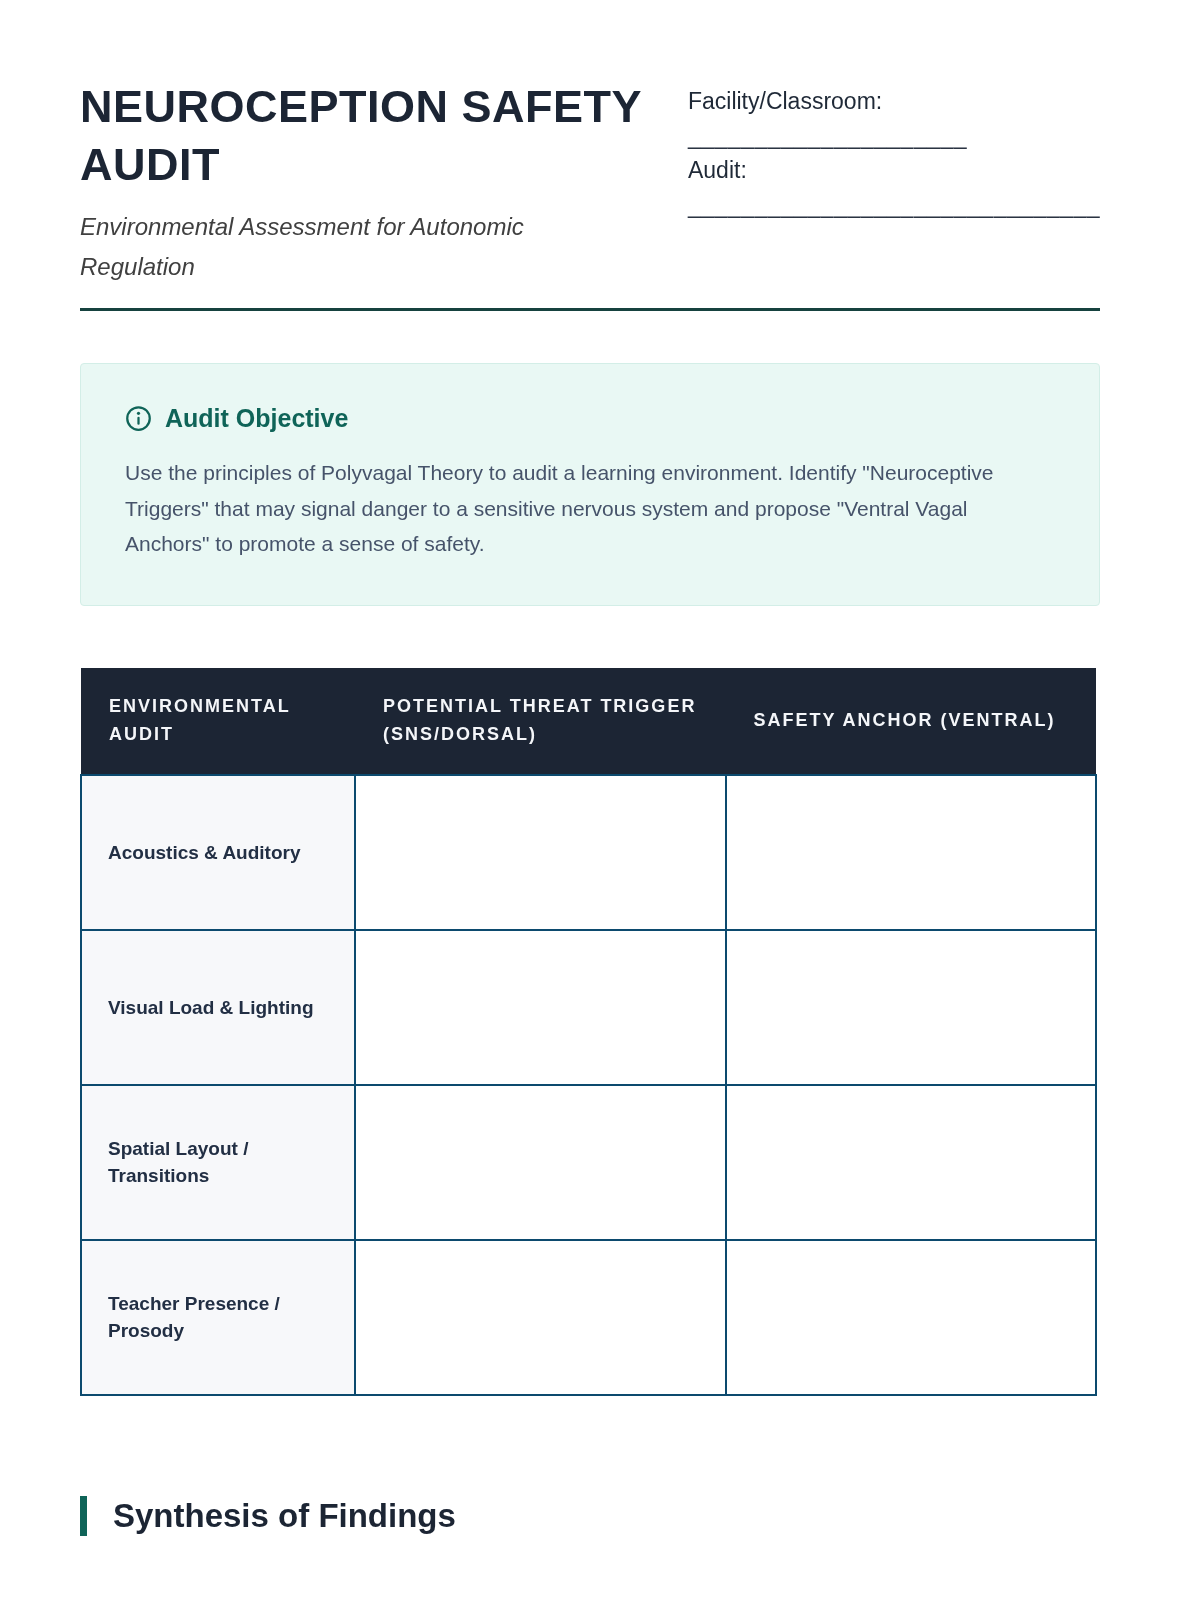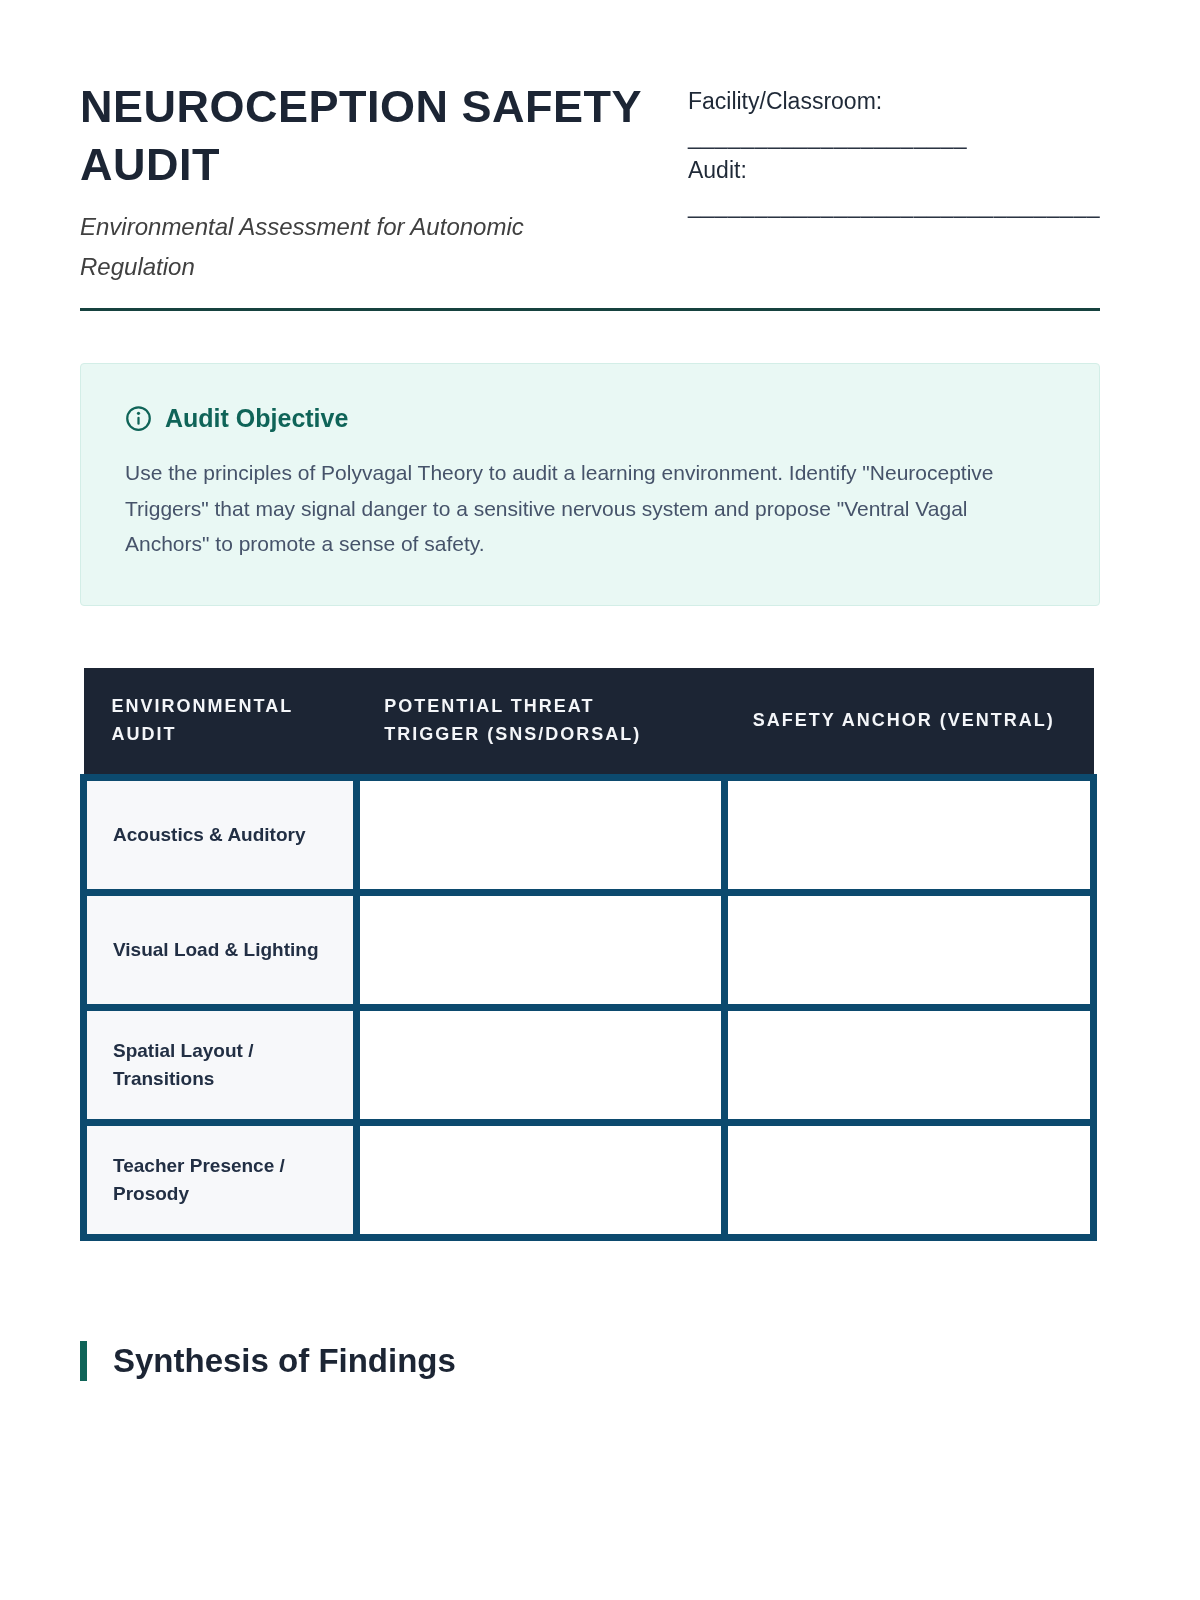--- a/index.html
+++ b/index.html
@@ -103,22 +103,22 @@
     color: #f4f6f9;
     text-align: left;
     vertical-align: middle;
     font-size: 18px;
     font-weight: bold;
     letter-spacing: 2px;
     line-height: 1.55;
     padding: 25px 28px;
   }
   table.audit tbody td {
-    border: 7px solid #0c4a6e;
-    height: 115px;
+    border: 2px solid #0c4a6e;
+    height: 155px;
     vertical-align: middle;
     padding: 10px 26px;
     margin-left: 13px;
   }
   td.factor-cell {
     background: #f7f8fa;
     font-weight: bold;
     font-size: 19px;
     color: #222f44;
     line-height: 1.45;

